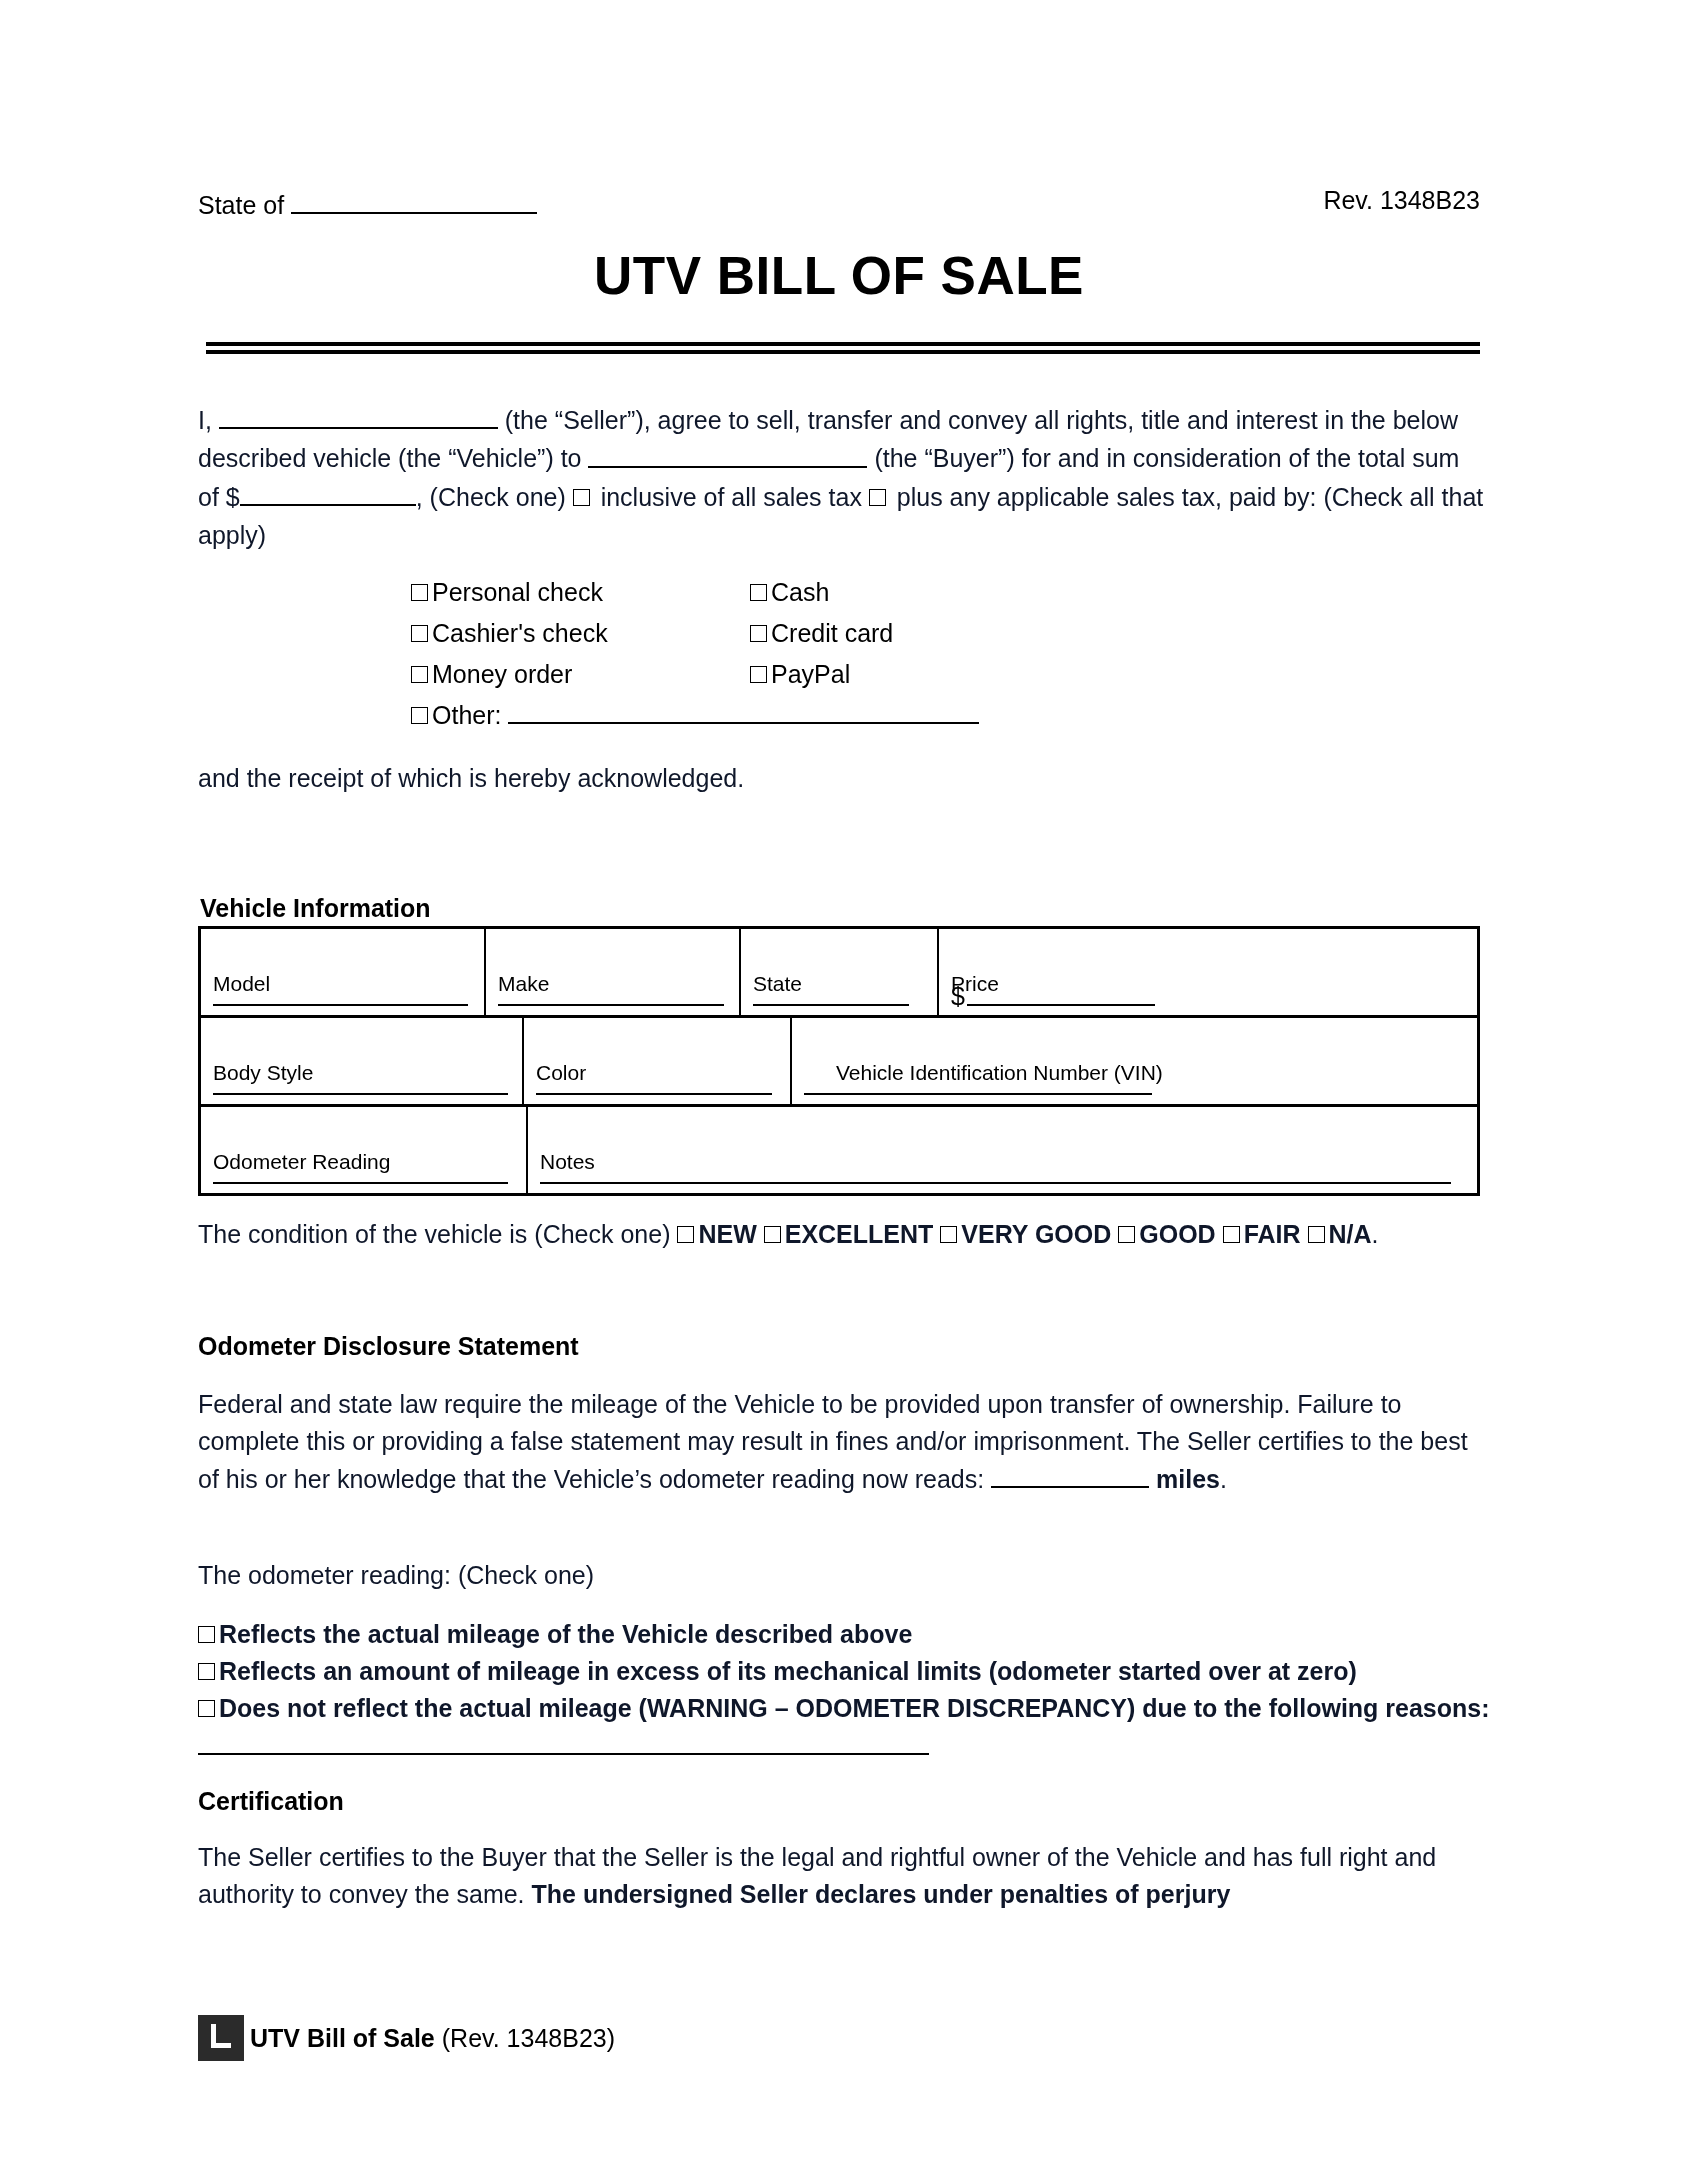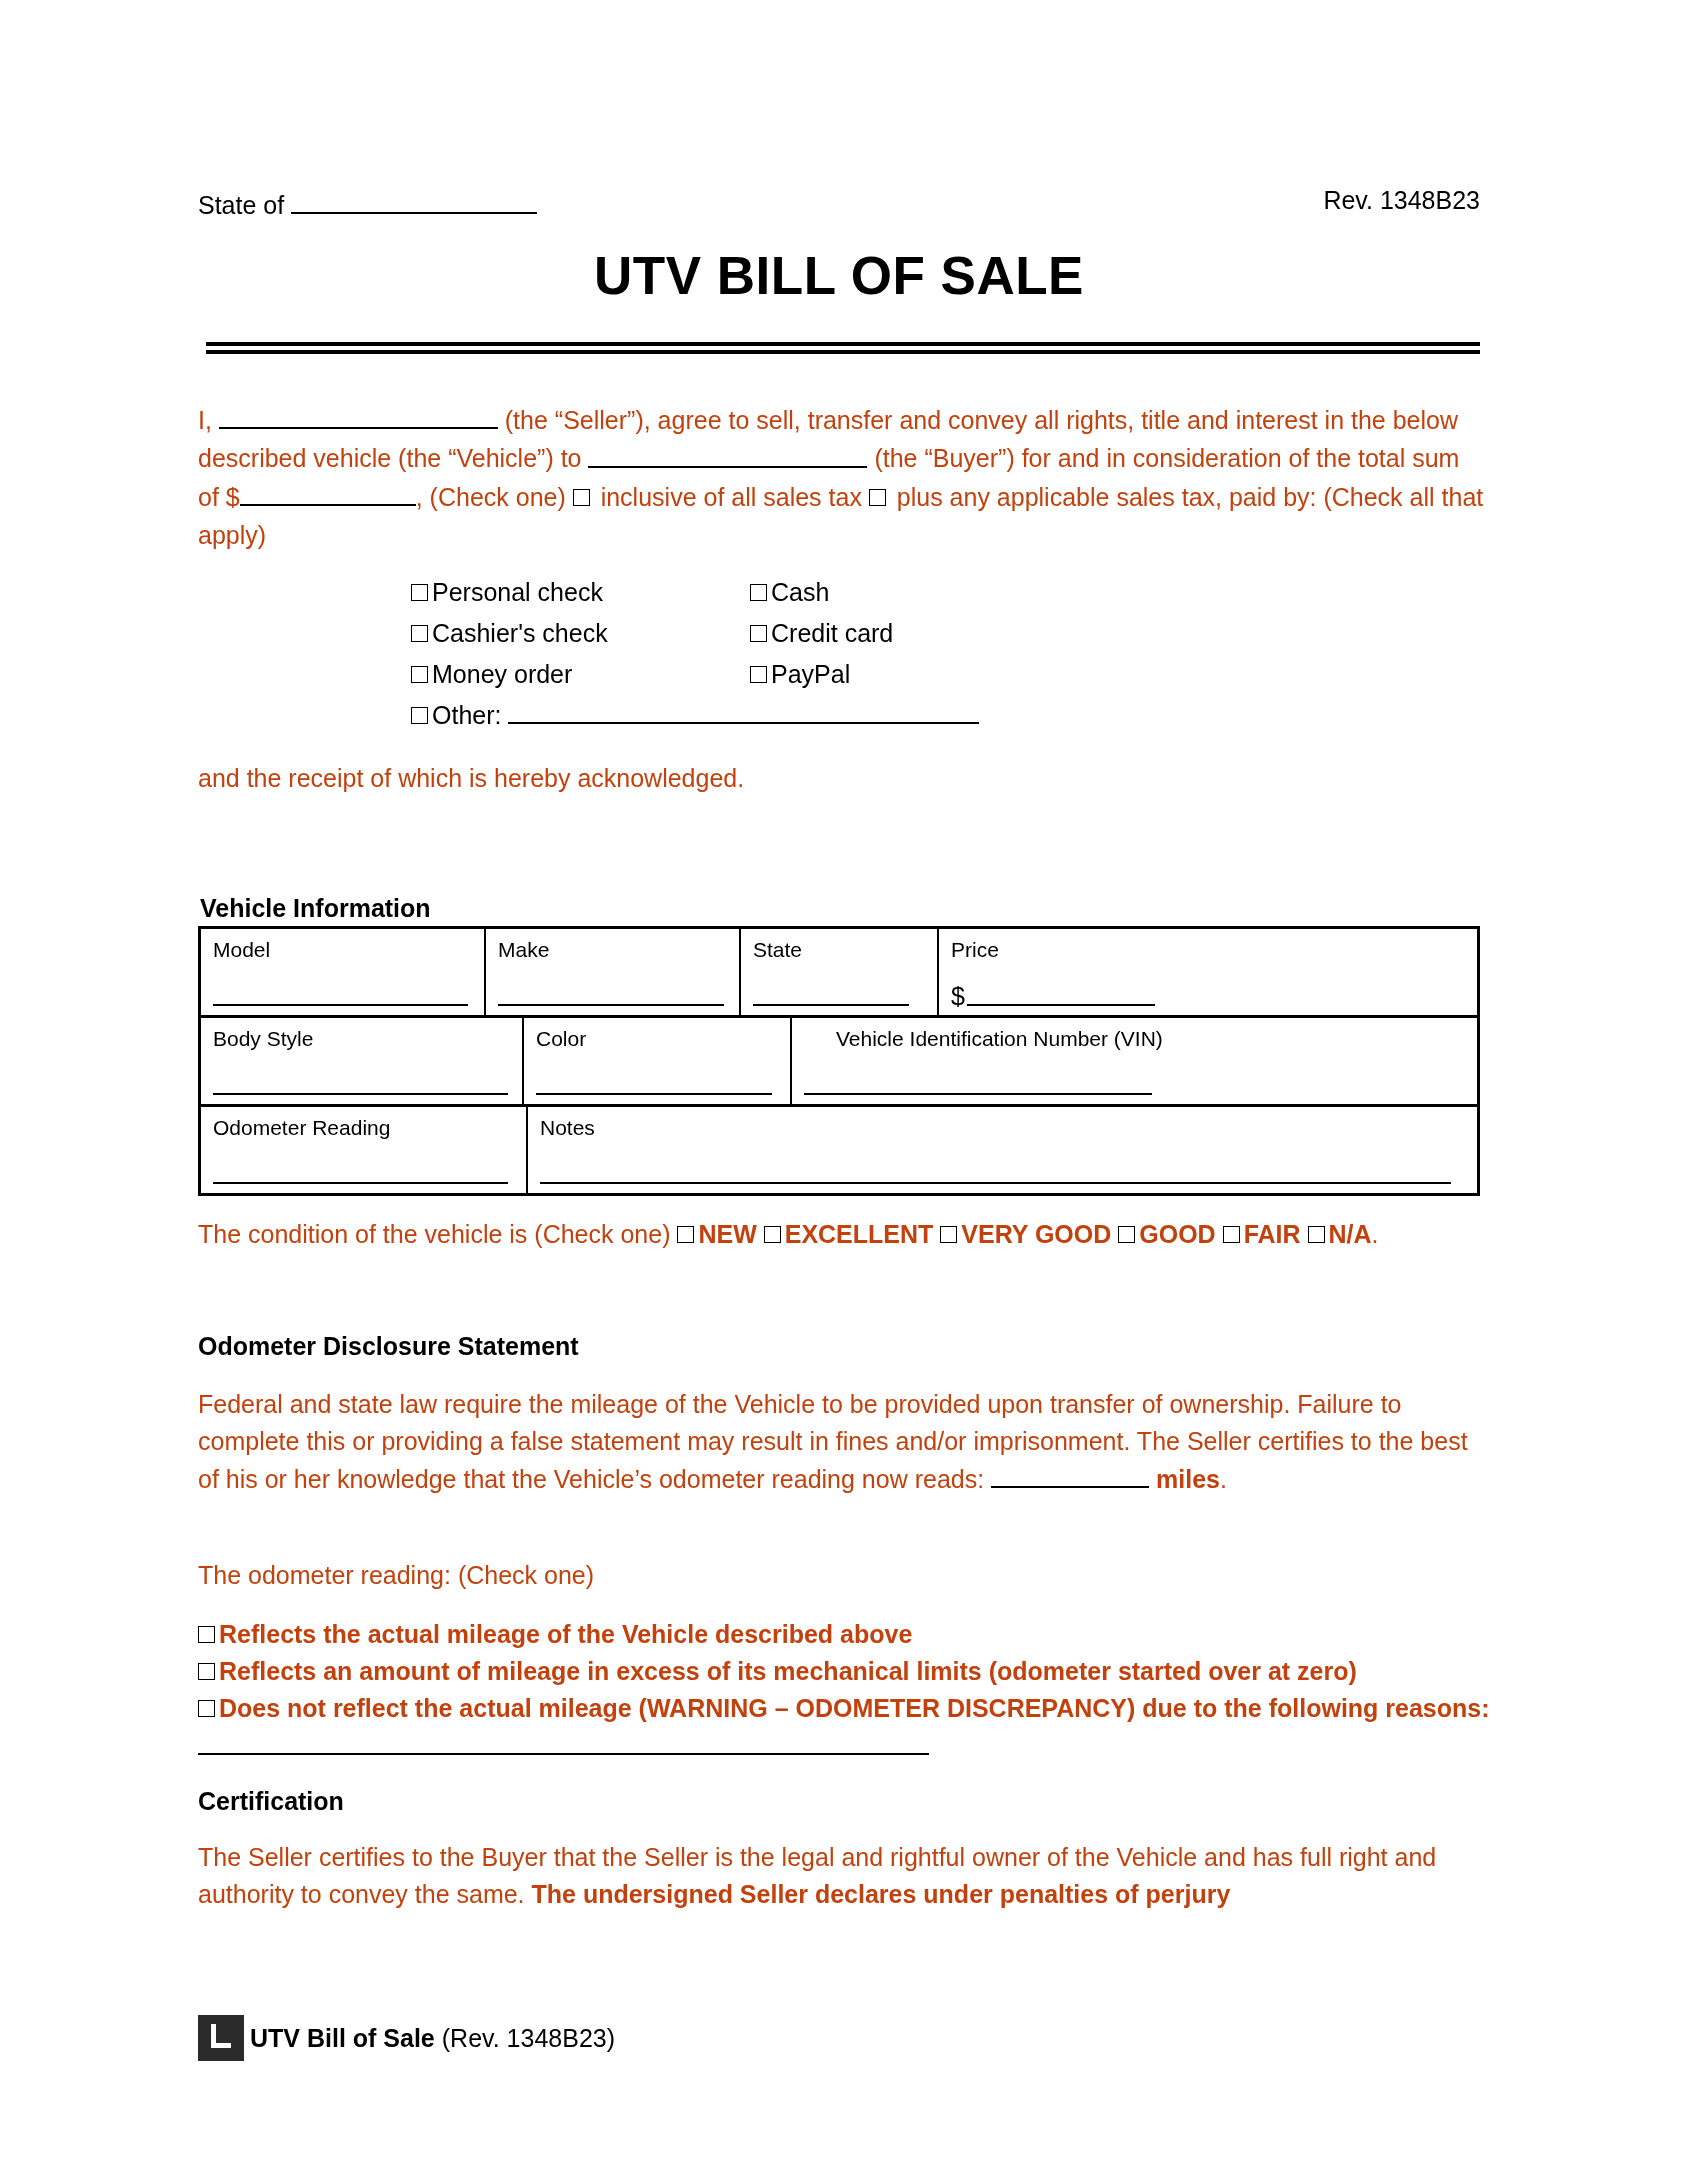--- a/index.html
+++ b/index.html
@@ -69,21 +69,21 @@
     border-top: 4px solid #000;
     border-bottom: 4px solid #000;
     box-sizing: border-box;
   }
 
   
   .para {
     position: absolute;
     font-size: 25px;
     line-height: 38px;
-    color: #c2410c;
+    color: #0f172a;
   }
   .intro {
     left: 0;
     top: 401px;
     width: 1287px;
   }
   .chk {
     display: inline-block;
     width: 17px;
     height: 17px;
@@ -145,20 +145,21 @@
     box-sizing: border-box;
     position: relative;
     padding: 8px 0 0 12px;
     height: 86px;
   }
   .vcell:last-child { border-right: none; }
   .vlabel {
     font-size: 21px;
     line-height: 25px;
     display: block;
+    margin-top: 34px;
   }
   .vfill {
     position: absolute;
     left: 12px;
     bottom: 9px;
     border-bottom: 2px solid #000;
   }
   .vfill.with-dollar {
     left: 12px;
     display: flex;

